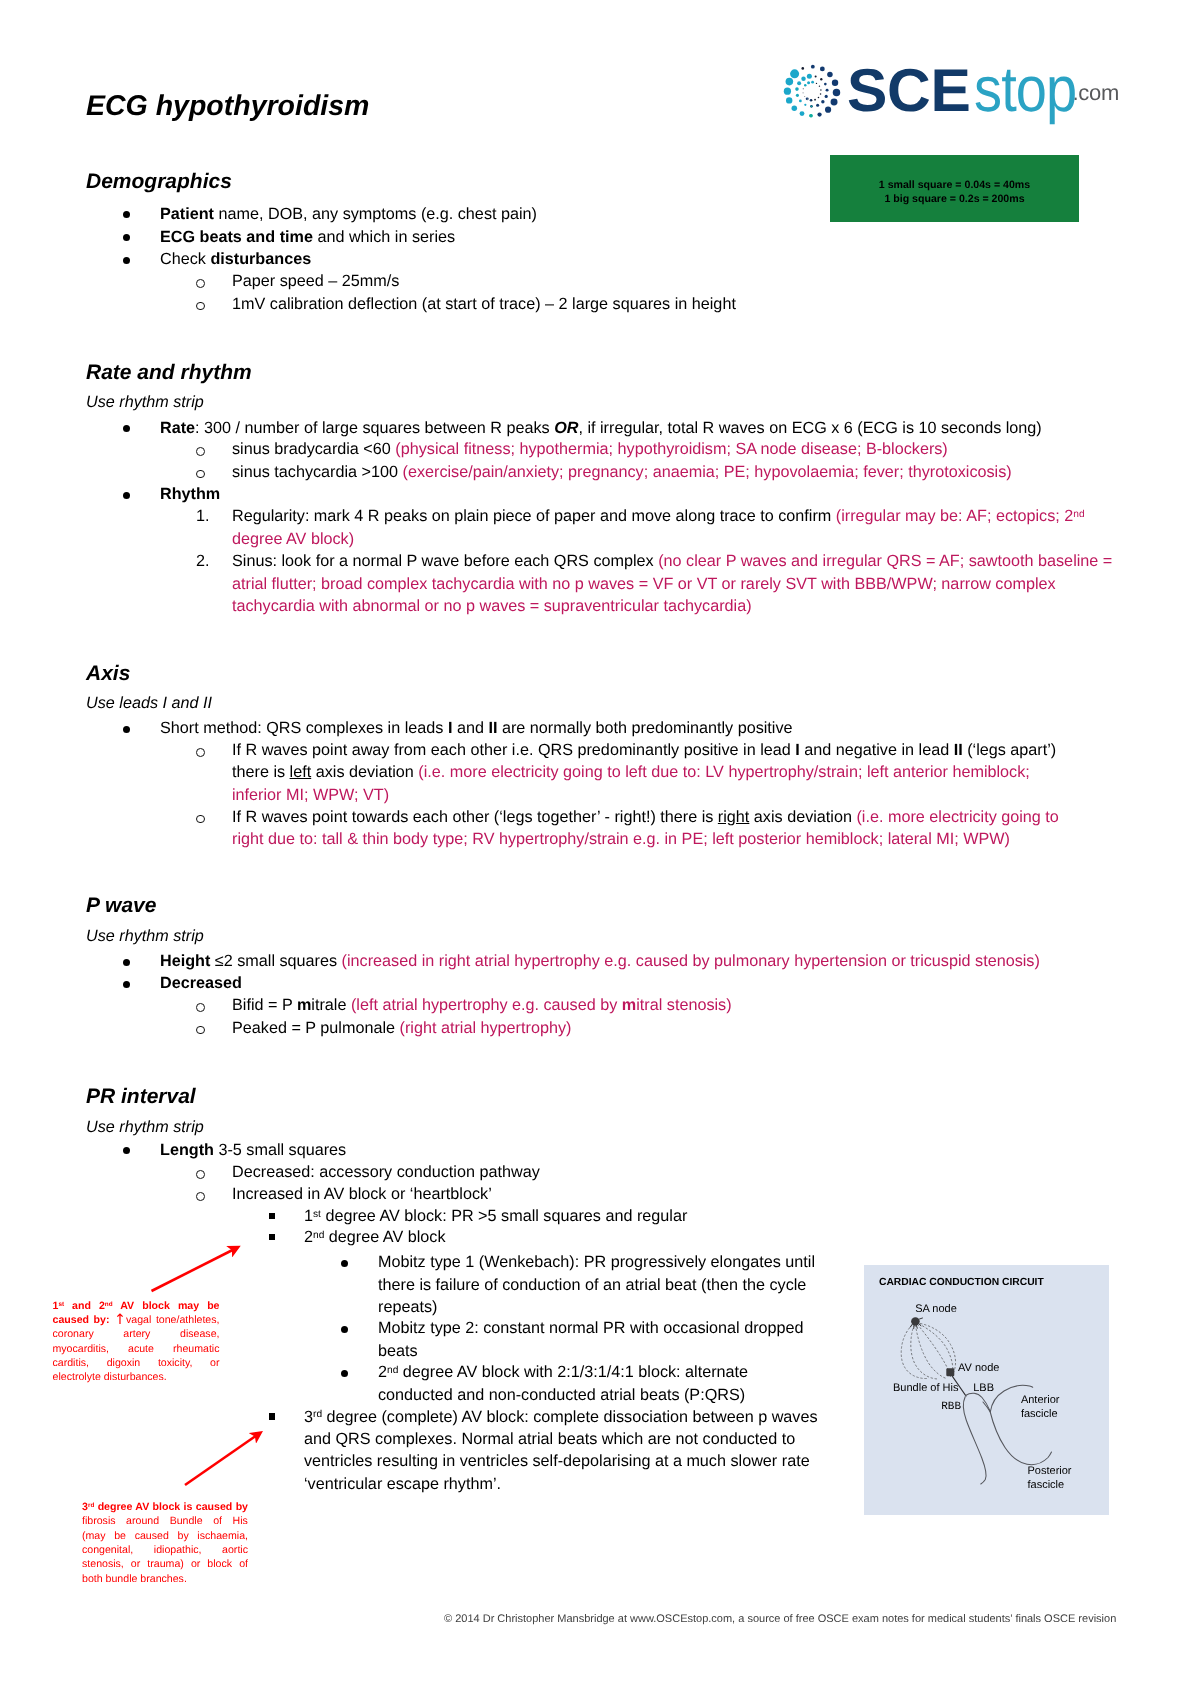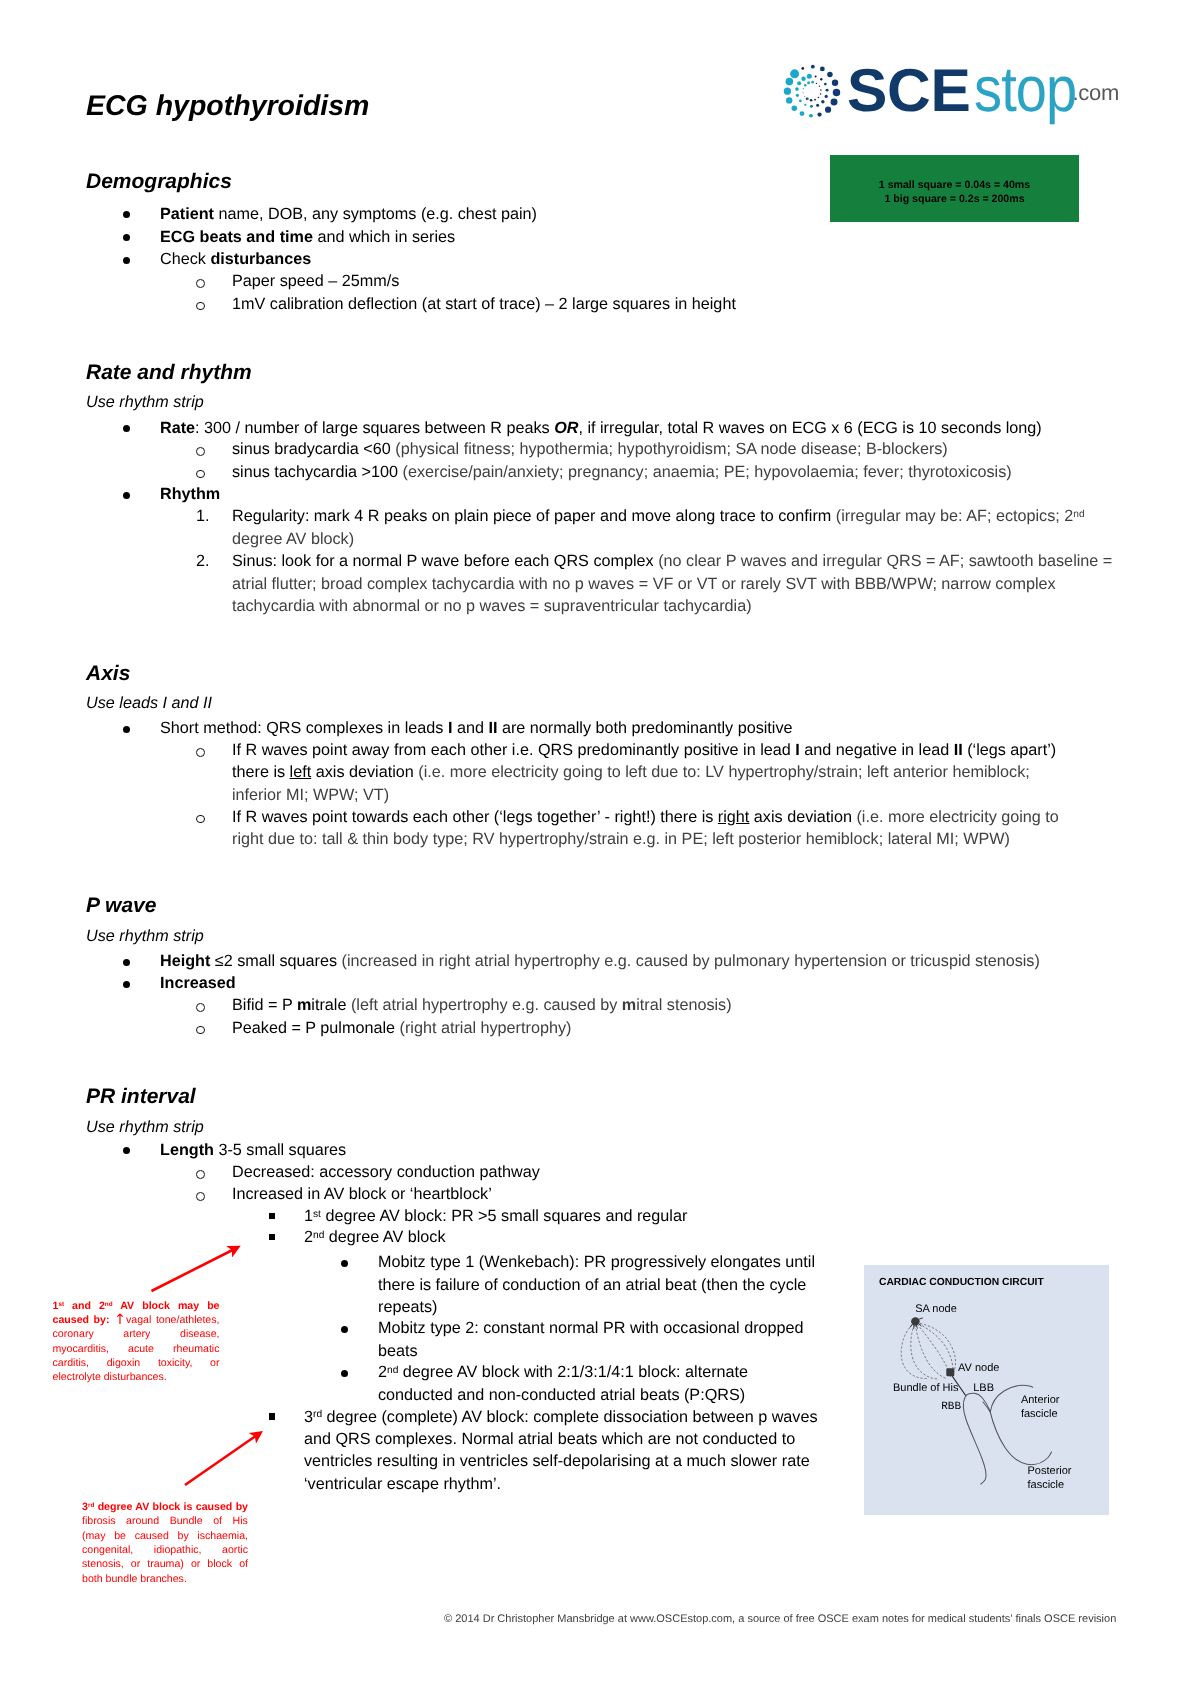--- a/index.html
+++ b/index.html
@@ -27,21 +27,21 @@
   .info-box{position:absolute;left:830px;top:155px;width:249px;height:67px;
             background:#15803d;}
   .info-box .l{position:absolute;left:0;width:249px;text-align:center;
                font-size:10.6px;font-weight:bold;line-height:11px;}
   .info-box .l1{top:24.5px;}
   .info-box .l2{top:39px;}
 
   
   .h2{position:absolute;font-size:21px;font-weight:bold;font-style:italic;line-height:21px;left:86px;}
   .sub{position:absolute;font-size:16.2px;font-style:italic;line-height:16px;left:86px;}
-  .red{color:#404040;}
+  .red{color:#be185d;}
   .b{font-weight:bold;}
   .u{text-decoration:underline;}
   sup{font-size:0.63em;vertical-align:baseline;position:relative;top:-0.40em;line-height:0;}
 
   .lvl1,.lvl2,.lvl3,.lvl4{position:absolute;font-size:16.2px;line-height:22.4px;}
   .bullet::before{content:"";position:absolute;left:-37.2px;top:8.8px;width:7px;height:7px;
                   background:#000;border-radius:50%;}
   .circ::before{content:"";position:absolute;left:-36.2px;top:9px;width:8.8px;height:8.8px;
                 box-sizing:border-box;border:1.35px solid #111;border-radius:50%;}
   .sq::before{content:"";position:absolute;left:-35.2px;top:7.8px;width:6.3px;height:6.3px;background:#000;}
@@ -159,21 +159,21 @@
   <div class="sub" style="top:695px;">Use leads I and II</div>
 
   <div class="lvl1 bullet" style="left:160px;top:716.8px;width:930px;">Short method: QRS complexes in leads <span class="b">I</span> and <span class="b">II</span> are normally both predominantly positive</div>
   <div class="lvl2 circ" style="left:232px;top:738.9px;width:846px;">If R waves point away from each other i.e. QRS predominantly positive in lead <span class="b">I</span> and negative in lead <span class="b">II</span> (‘legs apart’) there is <span class="u">left</span> axis deviation <span class="red">(i.e. more electricity going to left due to: LV hypertrophy/strain; left anterior hemiblock; inferior MI; WPW; VT)</span></div>
   <div class="lvl2 circ" style="left:232px;top:805.6px;width:843px;">If R waves point towards each other (‘legs together’ - right!) there is <span class="u">right</span> axis deviation <span class="red">(i.e. more electricity going to right due to: tall &amp; thin body type; RV hypertrophy/strain e.g. in PE; left posterior hemiblock; lateral MI; WPW)</span></div>
 
   <div class="h2" style="top:895px;">P wave</div>
   <div class="sub" style="top:928px;">Use rhythm strip</div>
 
   <div class="lvl1 bullet" style="left:160px;top:949.8px;width:940px;"><span class="b">Height</span> ≤2 small squares <span class="red">(increased in right atrial hypertrophy e.g. caused by pulmonary hypertension or tricuspid stenosis)</span></div>
-  <div class="lvl1 bullet" style="left:160px;top:972.1px;width:900px;"><span class="b">Increased</span></div>
+  <div class="lvl1 bullet" style="left:160px;top:972.1px;width:900px;"><span class="b">Decreased</span></div>
   <div class="lvl2 circ" style="left:232px;top:994.4px;width:880px;">Bifid = P <span class="b">m</span>itrale <span class="red">(left atrial hypertrophy e.g. caused by <span class="b">m</span>itral stenosis)</span></div>
   <div class="lvl2 circ" style="left:232px;top:1016.7px;width:880px;">Peaked = P pulmonale <span class="red">(right atrial hypertrophy)</span></div>
 
   <div class="h2" style="top:1085.5px;">PR interval</div>
   <div class="sub" style="top:1119px;">Use rhythm strip</div>
 
   <div class="lvl1 bullet" style="left:160px;top:1138.7px;width:900px;"><span class="b">Length</span> 3-5 small squares</div>
   <div class="lvl2 circ" style="left:232px;top:1161.2px;width:800px;">Decreased: accessory conduction pathway</div>
   <div class="lvl2 circ" style="left:232px;top:1183.3px;width:800px;">Increased in AV block or ‘heartblock’</div>
   <div class="lvl3 sq" style="left:304px;top:1204.9px;width:760px;">1<sup>st</sup> degree AV block: PR &gt;5 small squares and regular</div>

